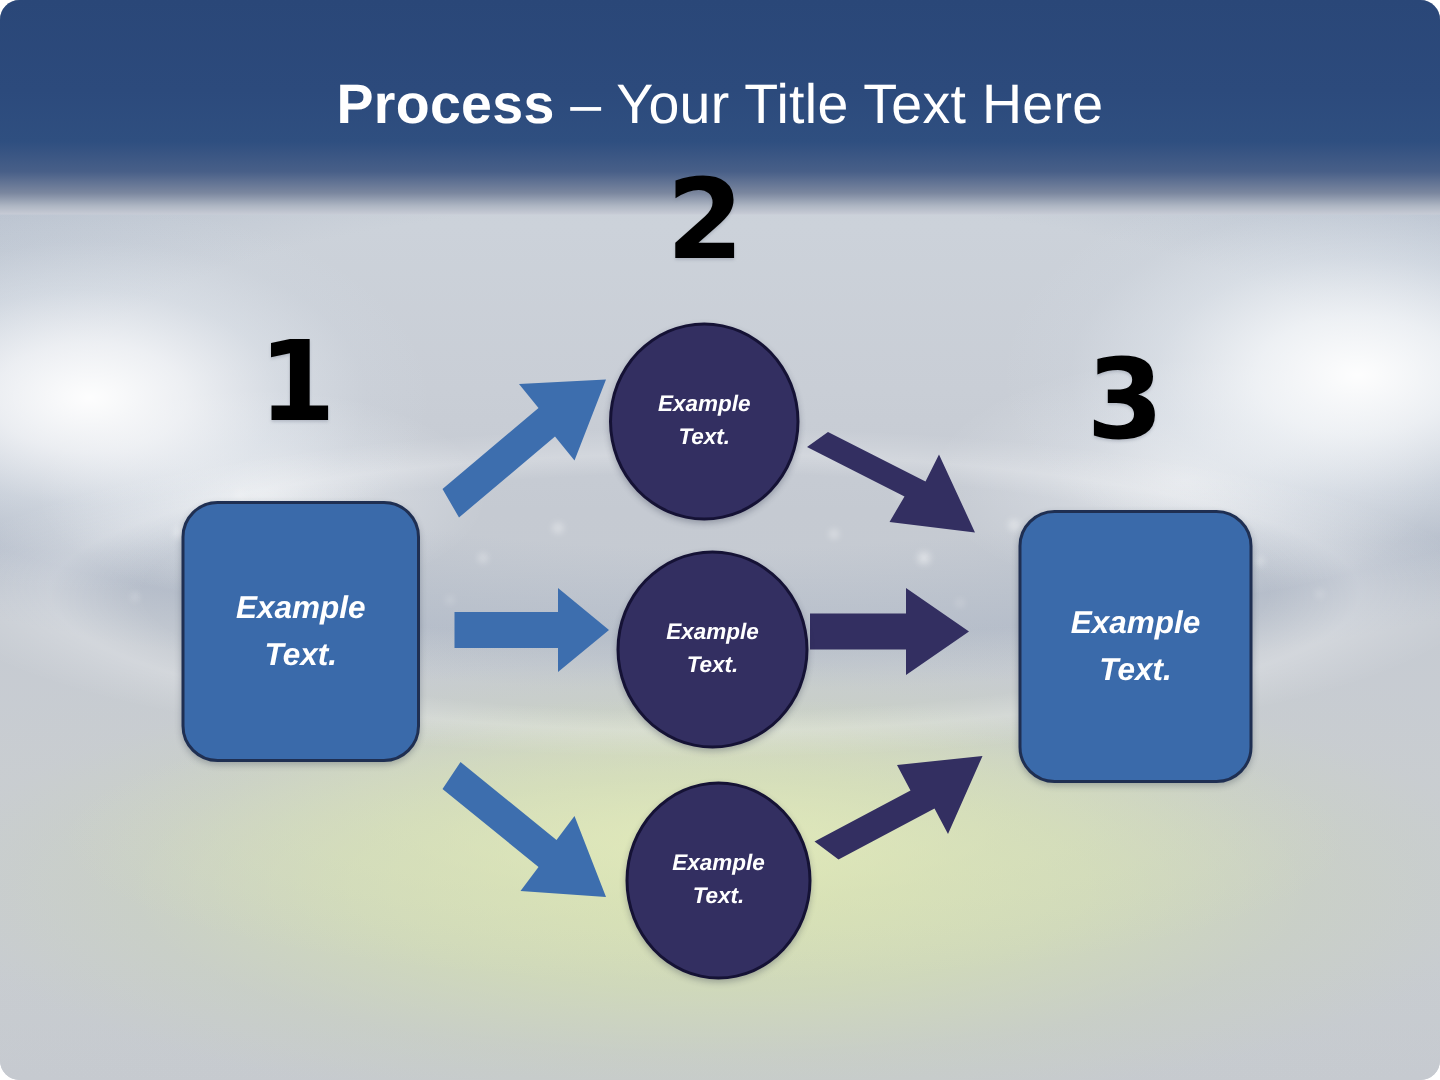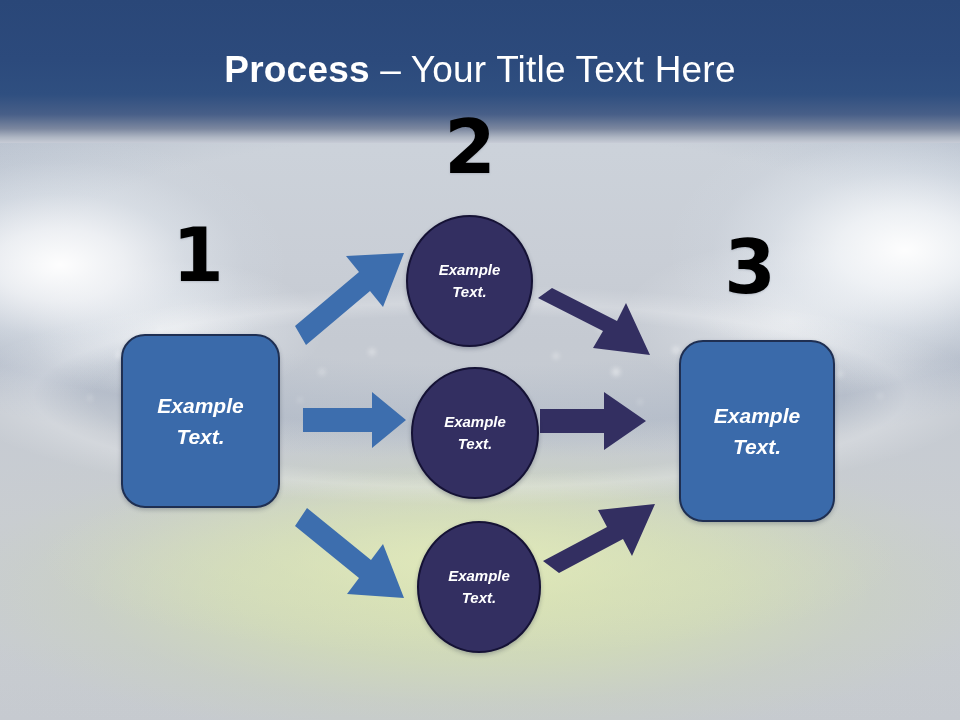--- a/index.html
+++ b/index.html
@@ -10,20 +10,21 @@
   body {
     font-family: "Liberation Sans", sans-serif;
   }
 
   #slide {
     position: relative;
     width: 960px;
     height: 720px;
     overflow: hidden;
     background: #c9cdd6;
+    border-radius: 13px;
   }
 
   
   .bg-layer {
     position: absolute;
     inset: 0;
     pointer-events: none;
   }
 
   

